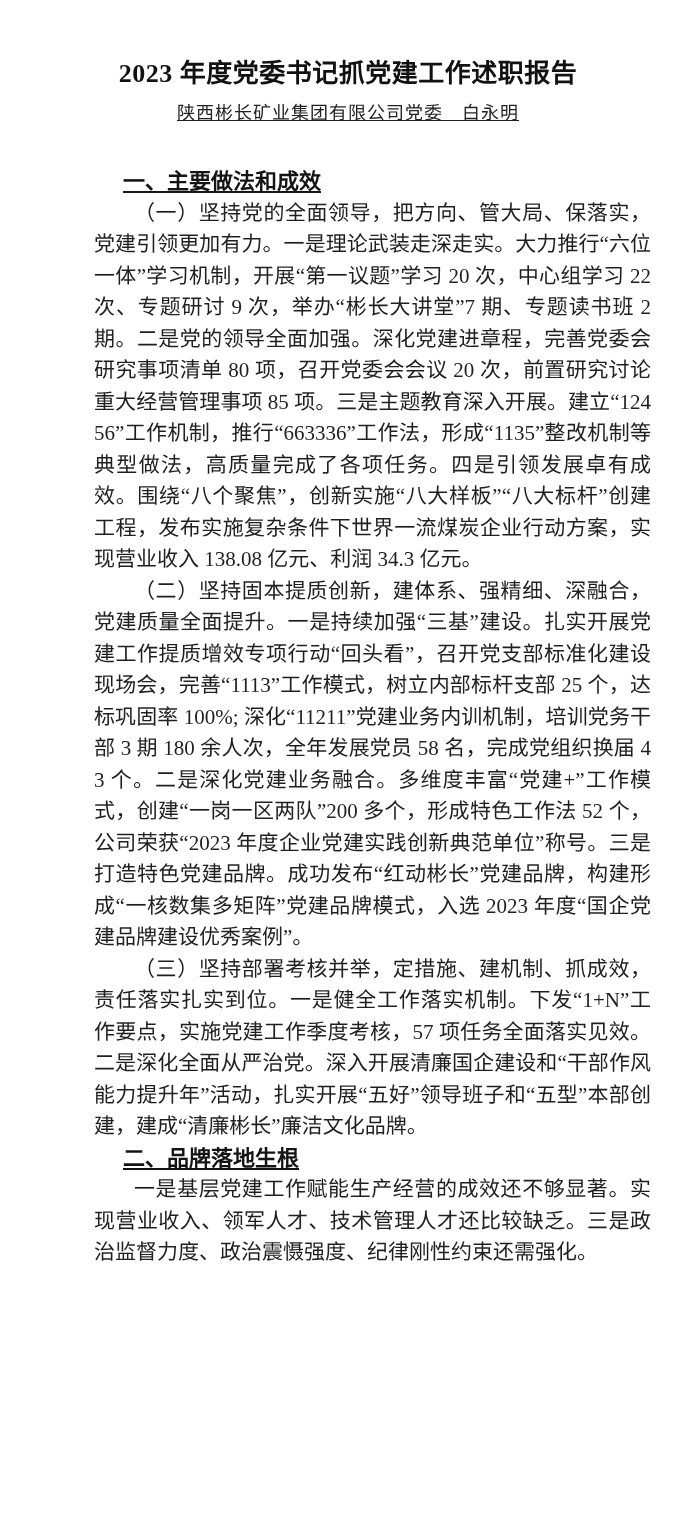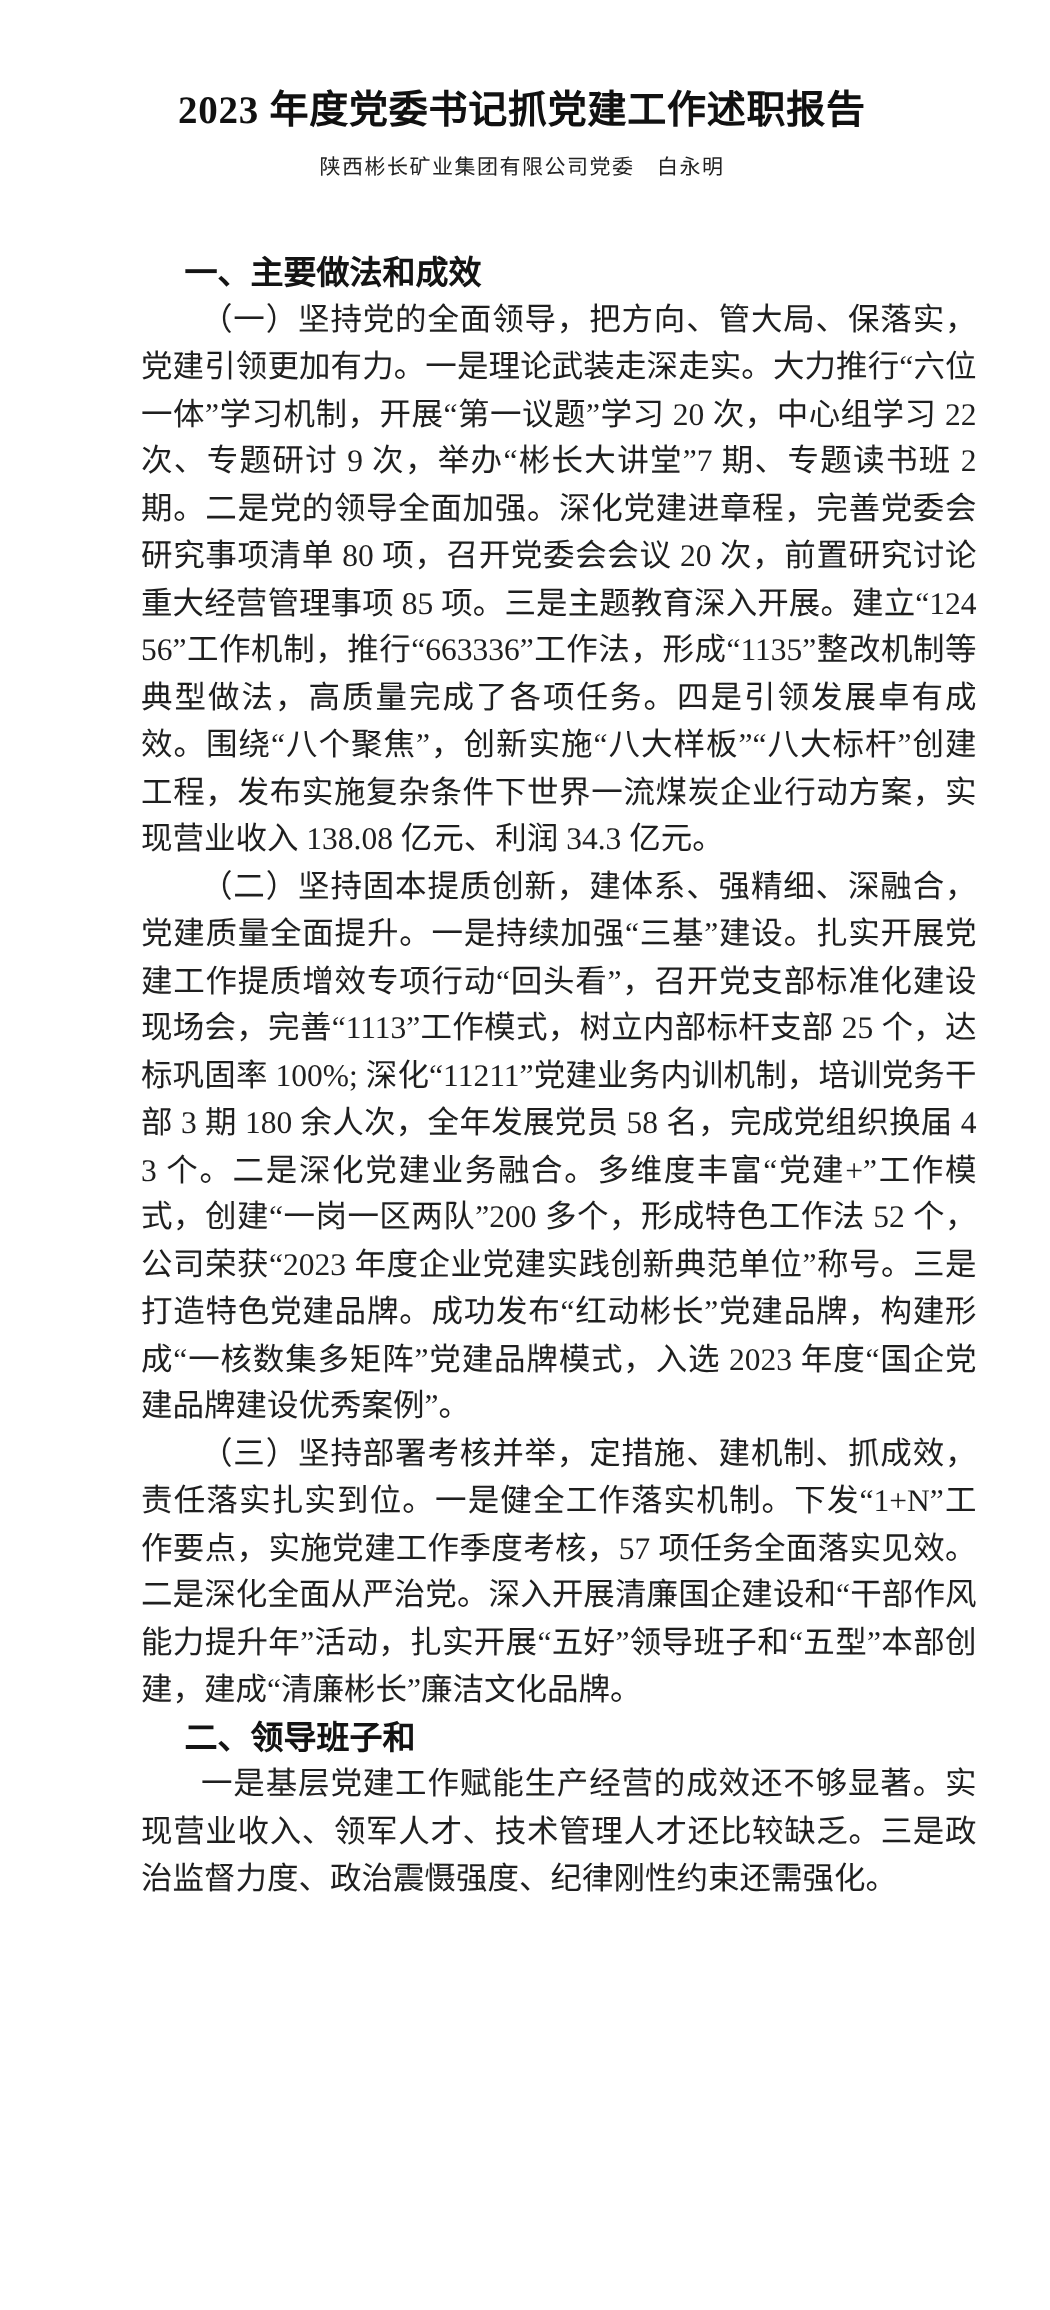--- a/index.html
+++ b/index.html
@@ -24,39 +24,41 @@
     margin: 0;
     font-family: "Liberation Serif", "DejaVu Serif", serif;
     font-weight: bold;
     font-size: 26px;
     line-height: 40px;
     color: #111111;
     letter-spacing: 0.5px;
   }
   .doc-byline {
     margin-top: 4px;
-    font-size: 14px;
+    font-size: 18px;
     line-height: 30px;
     color: #222222;
     letter-spacing: 1px;
+    text-decoration: underline;
   }
   .doc-body {
     margin: 38px 45px 0 94px; 
     font-size: 21px;
     line-height: 31.5px;
     text-align: justify;
   }
   .section-heading {
     margin: 0 0 0 29px;
     font-family: "Liberation Sans", "DejaVu Sans", sans-serif;
     font-weight: bold;
     font-size: 22px;
     line-height: 31.5px;
     color: #141414;
     text-align: left;
+    text-decoration: underline;
   }
   .doc-paragraph {
     margin: 0;
     text-indent: 40px;
     word-break: break-all;
   }
 </style>
 </head>
 <body>
 
@@ -66,18 +68,18 @@
     <div class="doc-byline">陕西彬长矿业集团有限公司党委　白永明</div>
   </header>
 
   <main class="doc-body">
 
     <h2 class="section-heading">一、主要做法和成效</h2>
     <p class="doc-paragraph">（一）坚持党的全面领导，把方向、管大局、保落实，党建引领更加有力。一是理论武装走深走实。大力推行“六位一体”学习机制，开展“第一议题”学习 20 次，中心组学习 22 次、专题研讨 9 次，举办“彬长大讲堂”7 期、专题读书班 2 期。二是党的领导全面加强。深化党建进章程，完善党委会研究事项清单 80 项，召开党委会会议 20 次，前置研究讨论重大经营管理事项 85 项。三是主题教育深入开展。建立“12456”工作机制，推行“663336”工作法，形成“1135”整改机制等典型做法，高质量完成了各项任务。四是引领发展卓有成效。围绕“八个聚焦”，创新实施“八大样板”“八大标杆”创建工程，发布实施复杂条件下世界一流煤炭企业行动方案，实现营业收入 138.08 亿元、利润 34.3 亿元。</p>
     <p class="doc-paragraph">（二）坚持固本提质创新，建体系、强精细、深融合，党建质量全面提升。一是持续加强“三基”建设。扎实开展党建工作提质增效专项行动“回头看”，召开党支部标准化建设现场会，完善“1113”工作模式，树立内部标杆支部 25 个，达标巩固率 100%; 深化“11211”党建业务内训机制，培训党务干部 3 期 180 余人次，全年发展党员 58 名，完成党组织换届 43 个。二是深化党建业务融合。多维度丰富“党建+”工作模式，创建“一岗一区两队”200 多个，形成特色工作法 52 个，公司荣获“2023 年度企业党建实践创新典范单位”称号。三是打造特色党建品牌。成功发布“红动彬长”党建品牌，构建形成“一核数集多矩阵”党建品牌模式，入选 2023 年度“国企党建品牌建设优秀案例”。</p>
     <p class="doc-paragraph">（三）坚持部署考核并举，定措施、建机制、抓成效，责任落实扎实到位。一是健全工作落实机制。下发“1+N”工作要点，实施党建工作季度考核，57 项任务全面落实见效。二是深化全面从严治党。深入开展清廉国企建设和“干部作风能力提升年”活动，扎实开展“五好”领导班子和“五型”本部创建，建成“清廉彬长”廉洁文化品牌。</p>
 
-    <h2 class="section-heading">二、领导班子和</h2>
+    <h2 class="section-heading">二、品牌落地生根</h2>
     <p class="doc-paragraph">一是基层党建工作赋能生产经营的成效还不够显著。实现营业收入、领军人才、技术管理人才还比较缺乏。三是政治监督力度、政治震慑强度、纪律刚性约束还需强化。</p>
 
 
   </main>
 </div>
 
 </body></html>

